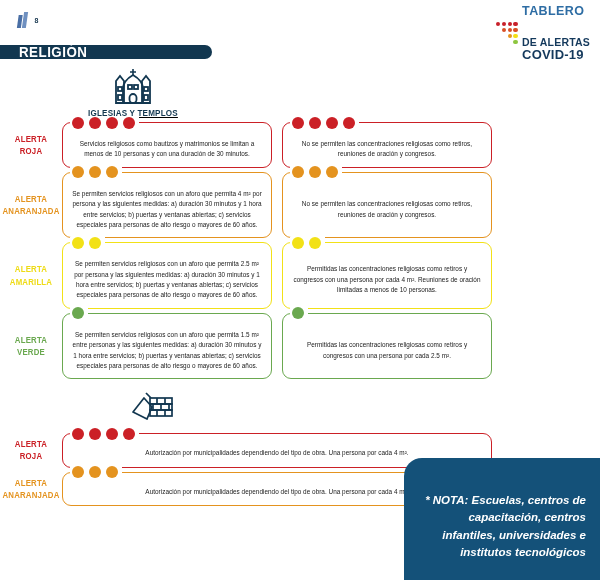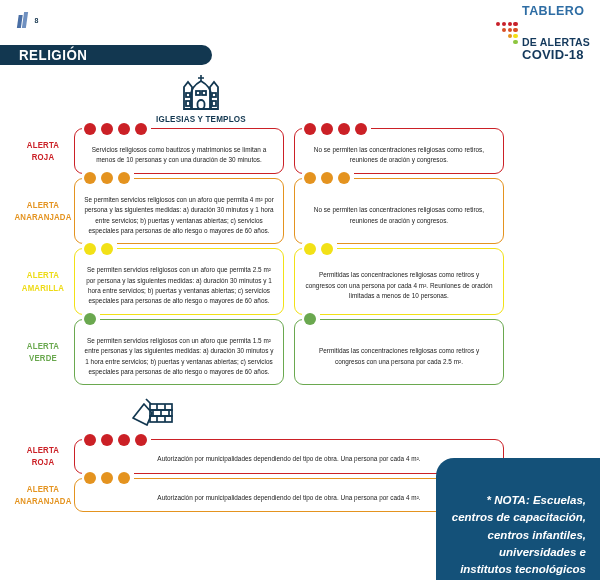--- a/index.html
+++ b/index.html
@@ -92,43 +92,44 @@
     font-weight: bold;
     letter-spacing: 0.2px;
     color: #14395c;
     display: block;
     margin-top: 1px;
   }
 
   
   .section-bar {
     background: #123750;
-    height: 20px;
+    height: 14px;
     border-top-right-radius: 16px;
     border-bottom-right-radius: 16px;
     width: 212px;
     display: flex;
     align-items: center;
   }
   .section-bar .title {
     color: #ffffff;
     font-size: 15.5px;
     font-weight: bold;
     letter-spacing: 0.6px;
     padding-left: 22px;
     font-stretch: condensed;
     transform: scaleX(0.86);
     transform-origin: left center;
   }
 
   
   .col-heads {
     display: flex;
-    padding-left: 96px;
+    padding-left: 28px;
     margin-top: 6px;
+    text-decoration: underline;
   }
   .col-head {
     width: 210px;
     text-align: center;
   }
   .col-head .ico {
     height: 40px;
     display: flex;
     align-items: flex-end;
     justify-content: center;
@@ -140,21 +141,21 @@
     letter-spacing: 0.2px;
     margin-top: 3px;
     transform: scaleX(0.9);
   }
 
   
   .rows { margin-top: 4px; }
   .row {
     display: flex;
     align-items: stretch;
-    padding-left: 12px;
+    padding-left: 0;
     margin-bottom: 4px;
   }
   .row-label {
     width: 62px;
     text-align: center;
     font-size: 8.5px;
     font-weight: bold;
     line-height: 1.45;
     display: flex;
     flex-direction: column;
@@ -227,21 +228,21 @@
     width: 430px;
     padding: 14px 9px 8px 9px;
   }
   .wide-card .txt { font-size: 6.4px; }
 
   
   .nota {
     position: absolute;
     right: 0;
     bottom: 0;
-    width: 164px;
+    width: 196px;
     height: 122px;
     background: #145179;
     border-top-left-radius: 18px;
     box-sizing: border-box;
     padding: 34px 14px 6px 14px;
     color: #ffffff;
     text-align: right;
     font-style: italic;
     font-size: 11.5px;
     line-height: 1.5;
@@ -278,21 +279,21 @@
         <b style="background:#e4931f"></b>
         <b style="background:#f2e117"></b>
       <b class="off"></b>
         <b class="off"></b>
         <b class="off"></b>
         <b style="background:#8dc63f"></b>
     </span>
     <span class="logo-words">
       <span class="l1">TABLERO</span>
       <span class="l2">DE ALERTAS</span>
-      <span class="l3">COVID-18</span>
+      <span class="l3">COVID-19</span>
     </span>
   </div>
 </div>
 
 <div class="section-bar">
   <span class="title">RELIGIÓN</span>
 </div>
 
 <div class="col-heads">
   <div class="col-head">

